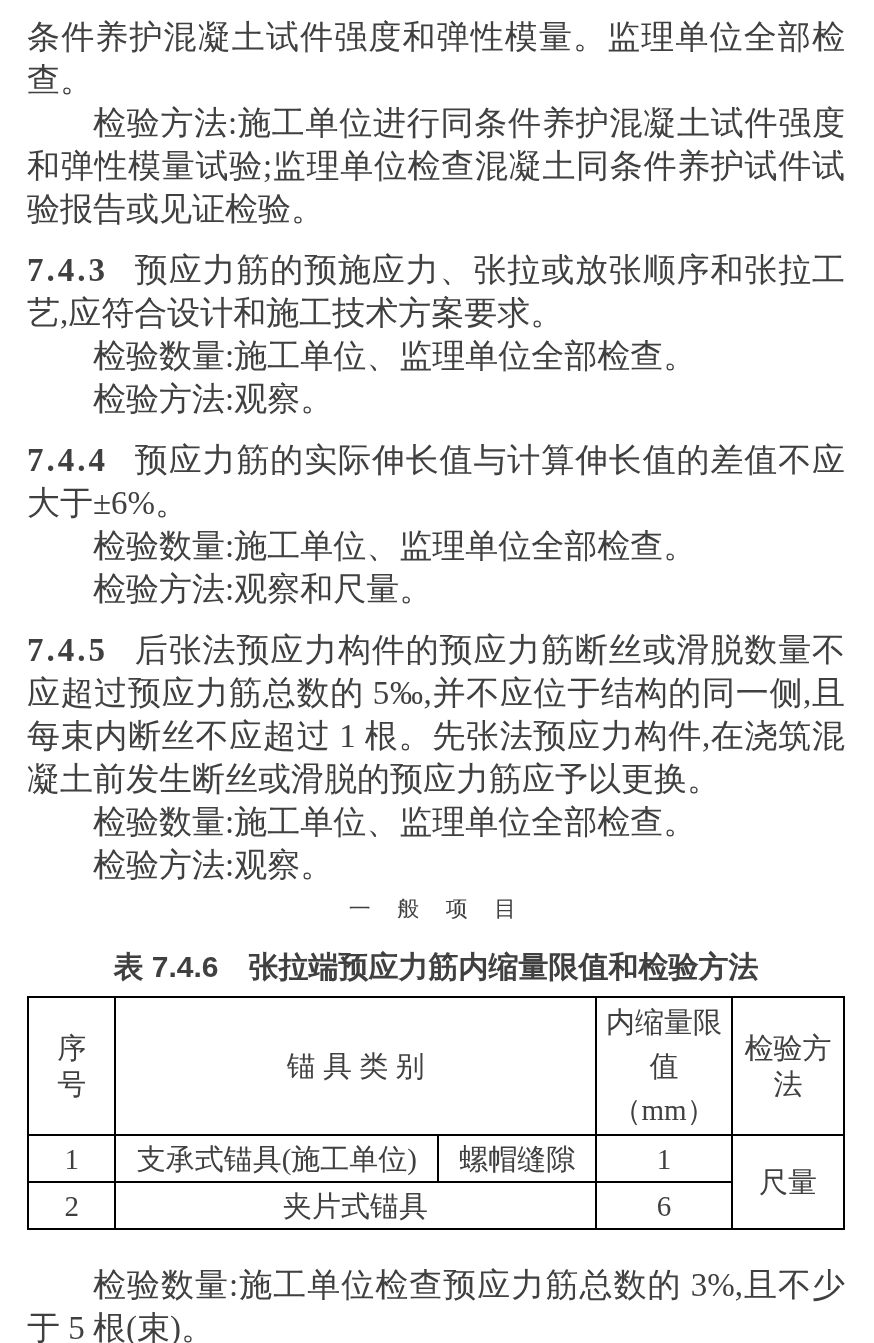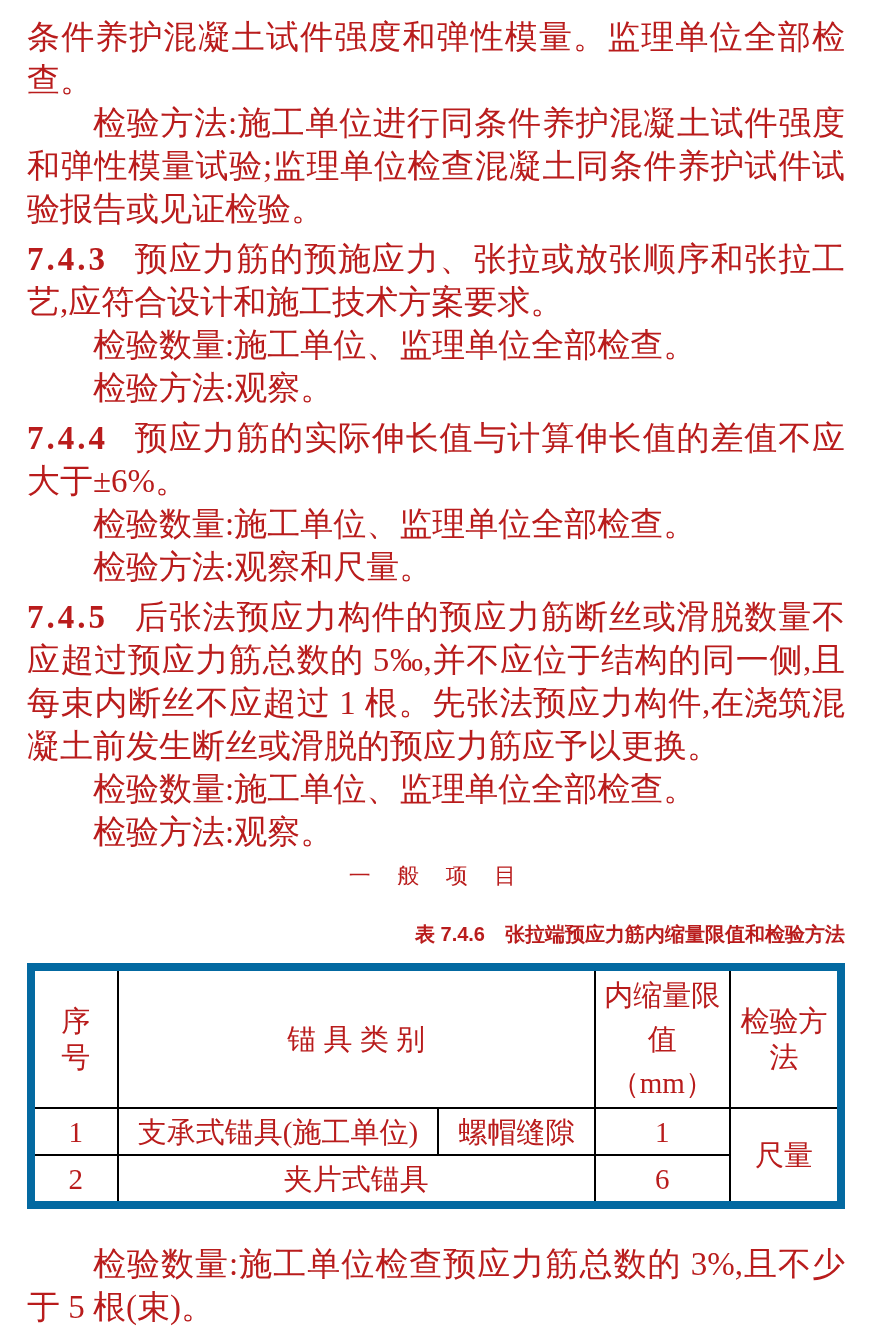--- a/index.html
+++ b/index.html
@@ -1,48 +1,48 @@
 <!DOCTYPE html>
 <html><head>
 <meta charset="utf-8">
 <style>
   html,body{margin:0;padding:0;background:#e8e8e8;}
   .page{
     position:relative;
     width:874px;height:1343px;
     margin:0 auto;
     background:#ffffff;
-    color:#b91c1c;
+    color:#404040;
     box-sizing:border-box;
     padding:16px 29px 0 27px;
     overflow:hidden;
     font-family:"Liberation Serif","DejaVu Serif",serif;
     font-size:33px;
     line-height:43px;
   }
   .para{margin:0;text-align:justify;}
   .para.indent{text-indent:66px;}
-  .para.clause{margin-top:7px;}
+  .para.clause{margin-top:18px;}
   .clause-num{font-weight:700;letter-spacing:3px;margin-right:26px;white-space:nowrap;}
   .section-heading{
     margin:0;text-align:center;font-weight:400;
     font-size:22px;line-height:43px;
     letter-spacing:7px;word-spacing:7px;
   }
   .table-caption{
     margin:20px 0 12px 0;
-    text-align:right;
+    text-align:center;
     font-family:"Liberation Sans","DejaVu Sans",sans-serif;
-    font-weight:700;font-size:20px;line-height:34px;
+    font-weight:700;font-size:30px;line-height:34px;
   }
   table.spec{
     border-collapse:collapse;
     width:100%;
     table-layout:fixed;
-    border:8px solid #0369a1;
+    border:2px solid #0369a1;
     font-size:29px;line-height:36px;
   }
   table.spec td{
     border:2px solid #000;
     text-align:center;vertical-align:middle;
     padding:2px 4px;
     overflow:hidden;
   }
   table.spec tr.thead td{height:70px;}
   table.spec tr.drow td{height:41px;}

